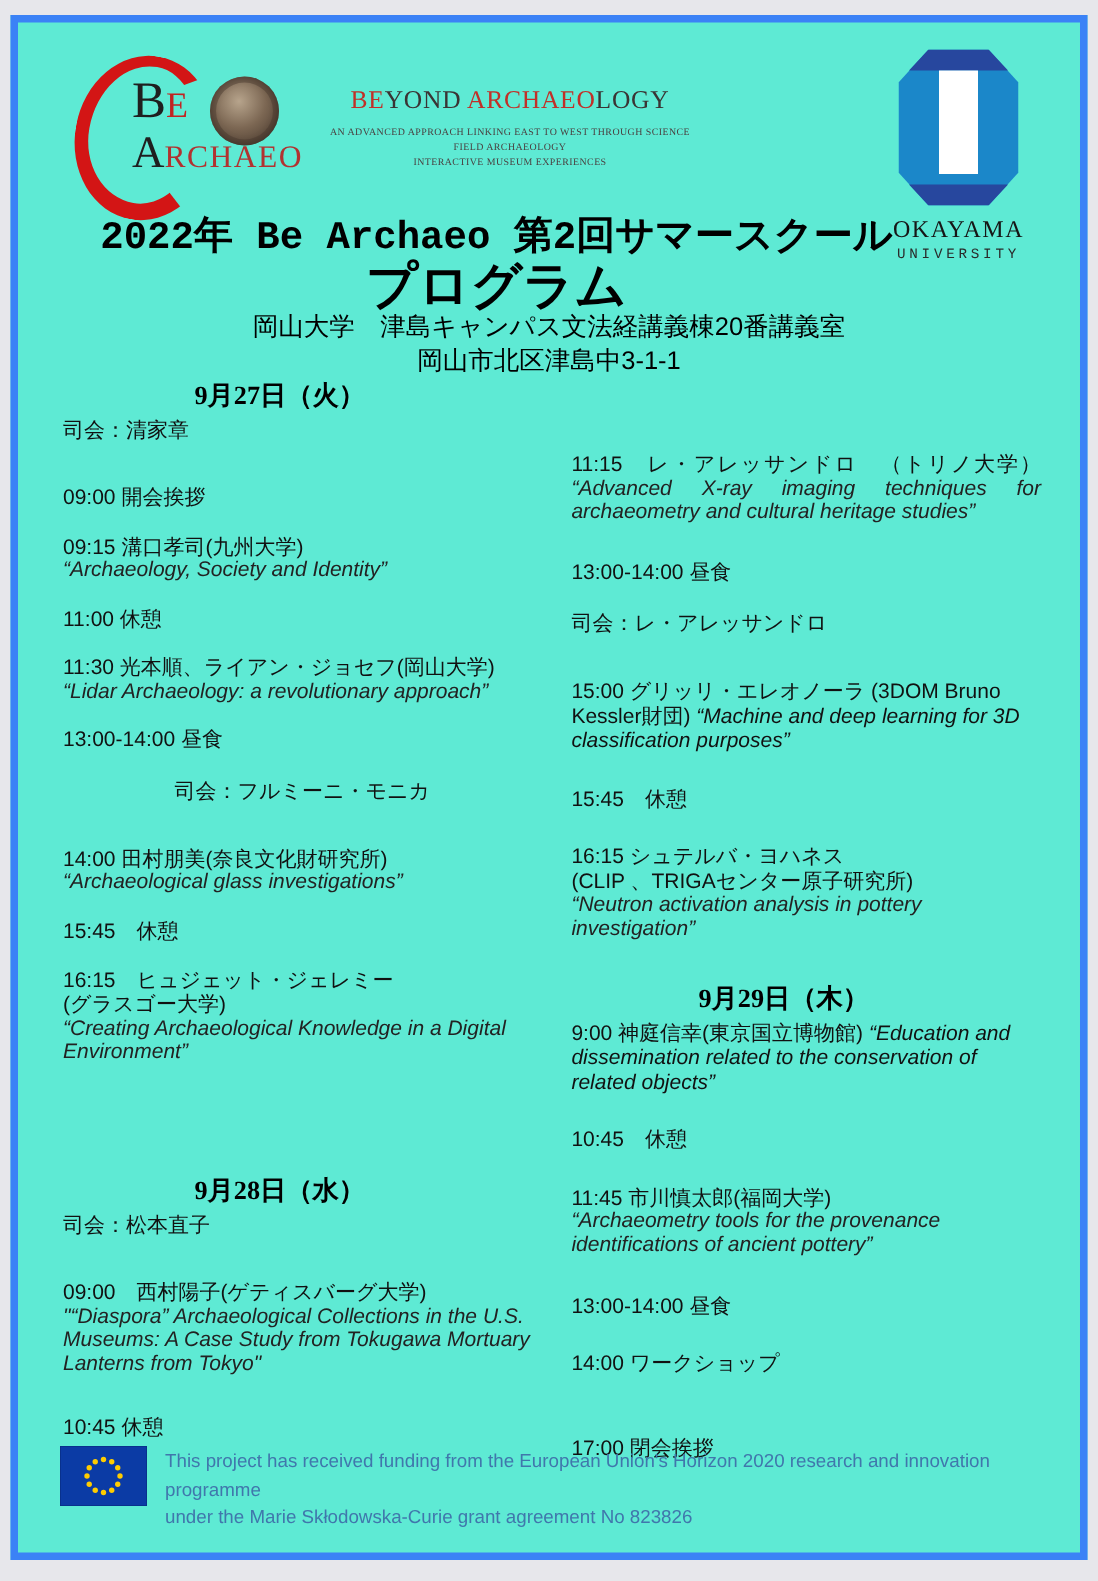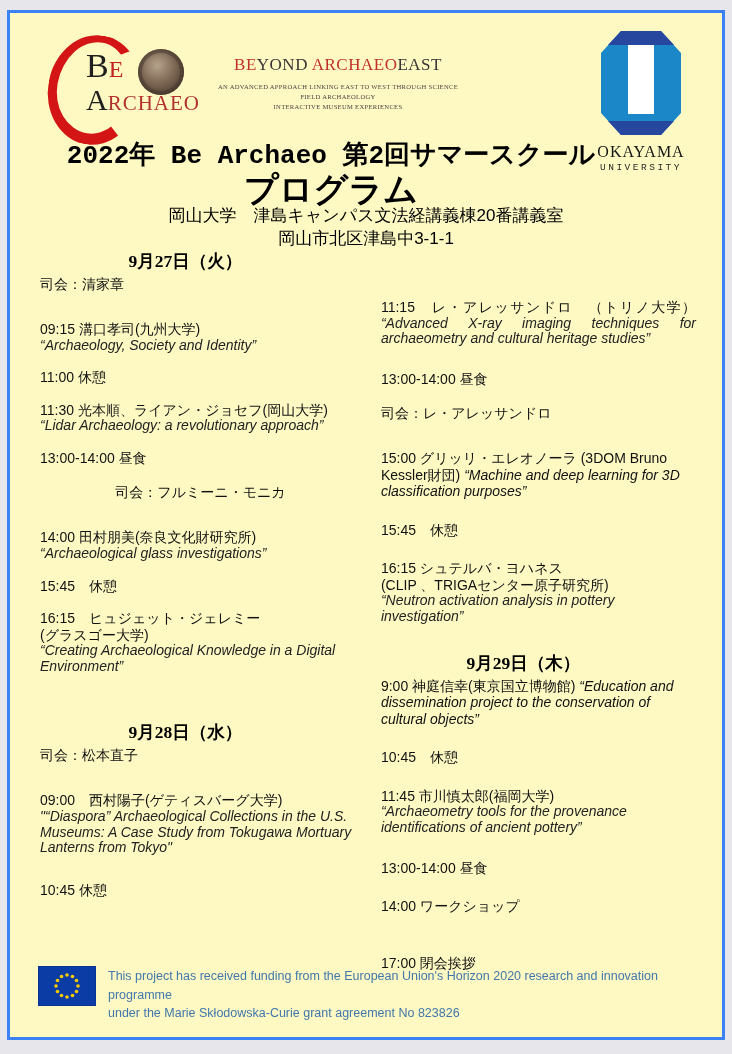--- a/index.html
+++ b/index.html
@@ -6,22 +6,22 @@
   body{
     width:732px;height:1054px;
     background:#e7e7eb;
     font-family:"Liberation Sans","DejaVu Sans",sans-serif;
     color:#1c1c1c;
     position:relative;
     overflow:hidden;
   }
   .page{
     position:absolute;top:10px;left:7px;right:7px;bottom:14px;
-    background:#fef9c3;
-    border:3px solid #3b82f6;
+    background:#5eead4;
+    border:5px solid #3b82f6;
     box-sizing:border-box;
   }
   
   .header{position:relative;height:222px;}
   .bea-logo{position:absolute;left:36px;top:14px;width:160px;height:116px;}
   .bea-crescent{
     position:absolute;left:2px;top:8px;width:72px;height:92px;
     border-style:solid;border-color:#d31515 transparent #d31515 #d31515;
     border-width:7px 12px 11px 9px;border-radius:50%;
     transform:rotate(10deg);
@@ -57,21 +57,21 @@
   .col{width:50%;box-sizing:border-box;}
   .col-right{padding-left:6px;}
   .day{font-size:17.5px;font-weight:bold;text-align:center;margin:0 30px 3px 0;color:#000;font-family:Liberation Serif, serif;}
   .chair{font-size:14px;margin:0 0 27px;color:#111;}
   .blk{margin:0 0 16px;}
   .jp{font-size:14px;line-height:1.18;margin:0;color:#111;}
   .en{font-size:14px;line-height:1.12;margin:0;font-style:italic;color:#222;}
   .en-inline{font-style:italic;}
   .justify .jp,.justify .en{text-align:justify;}
   .justify .jp{text-align-last:justify;}
-  .sp-day2{margin-top:46px;}
+  .sp-day2{margin-top:72px;}
   .sp-1745{margin-top:40px;}
   .rt-first{margin-top:50px;}
   
   .footer{position:absolute;left:28px;right:16px;bottom:14px;display:flex;align-items:flex-start;gap:12px;}
   .eu-flag{flex:0 0 auto;}
   .eu-text{font-size:12.5px;line-height:1.5;color:#4077ac;padding-top:1px;}
 </style>
 </head>
 <body>
 
@@ -82,21 +82,21 @@
     <div class="bea-logo">
       <div class="bea-crescent"></div>
       <div class="bea-coin"></div>
       <div class="bea-text">
         <div class="l1"><span class="big">B</span><span class="red">E</span></div>
         <div class="l2"><span class="big">A</span><span class="red">RCHAEO</span></div>
       </div>
     </div>
 
     <div class="beyond">
-      <div class="beyond-title"><span class="red">BE</span><span class="dark">YOND </span><span class="red">ARCHAEO</span><span class="dark">EAST</span></div>
+      <div class="beyond-title"><span class="red">BE</span><span class="dark">YOND </span><span class="red">ARCHAEO</span><span class="dark">LOGY</span></div>
       <div class="beyond-sub">
         <div>AN ADVANCED APPROACH LINKING EAST TO WEST THROUGH SCIENCE</div>
         <div>FIELD ARCHAEOLOGY</div>
         <div>INTERACTIVE MUSEUM EXPERIENCES</div>
       </div>
     </div>
 
     <div class="oka">
       <svg width="80" height="104" viewBox="0 0 80 104">
         <polygon points="20,0 60,0 80,22 80,82 60,104 20,104 0,82 0,22" fill="#1b87c9"></polygon>
@@ -118,20 +118,23 @@
       <div>岡山市北区津島中3-1-1</div>
     </div>
   </div>
 
   <div class="sched">
 
     <div class="col col-left">
       <h2 class="day">9月27日（火）</h2>
       <p class="chair">司会：清家章</p>
 
+      <div class="blk">
+        <p class="jp">09:00 開会挨拶</p>
+      </div>
 
       <div class="blk">
         <p class="jp">09:15 溝口孝司(九州大学)</p>
         <p class="en">“Archaeology, Society and Identity”</p>
       </div>
 
       <div class="blk">
         <p class="jp">11:00 休憩</p>
       </div>
 
@@ -197,21 +200,21 @@
 
       <div class="blk" style="margin-top:22px;">
         <p class="jp">16:15 シュテルバ・ヨハネス</p>
         <p class="jp">(CLIP 、TRIGAセンター原子研究所)</p>
         <p class="en">“Neutron activation analysis in pottery investigation”</p>
       </div>
 
       <h2 class="day" style="margin-top:26px;">9月29日（木）</h2>
 
       <div class="blk">
-        <p class="jp"><span>9:00 神庭信幸(東京国立博物館) </span><span class="en-inline">“Education and dissemination project to the conservation of cultural objects”</span></p>
+        <p class="jp"><span>9:00 神庭信幸(東京国立博物館) </span><span class="en-inline">“Education and dissemination related to the conservation of related objects”</span></p>
       </div>
 
       <div class="blk" style="margin-top:22px;">
         <p class="jp">10:45　休憩</p>
       </div>
 
       <div class="blk" style="margin-top:22px;">
         <p class="jp">11:45 市川慎太郎(福岡大学)</p>
         <p class="en">“Archaeometry tools for the provenance identifications of ancient pottery”</p>
       </div>

